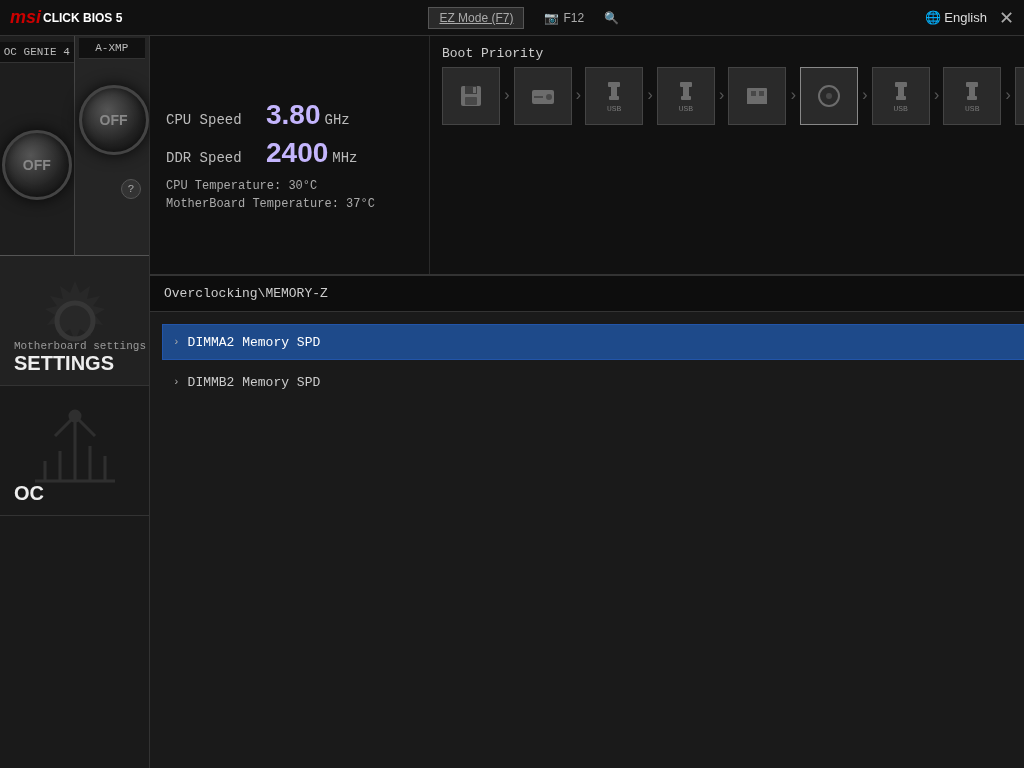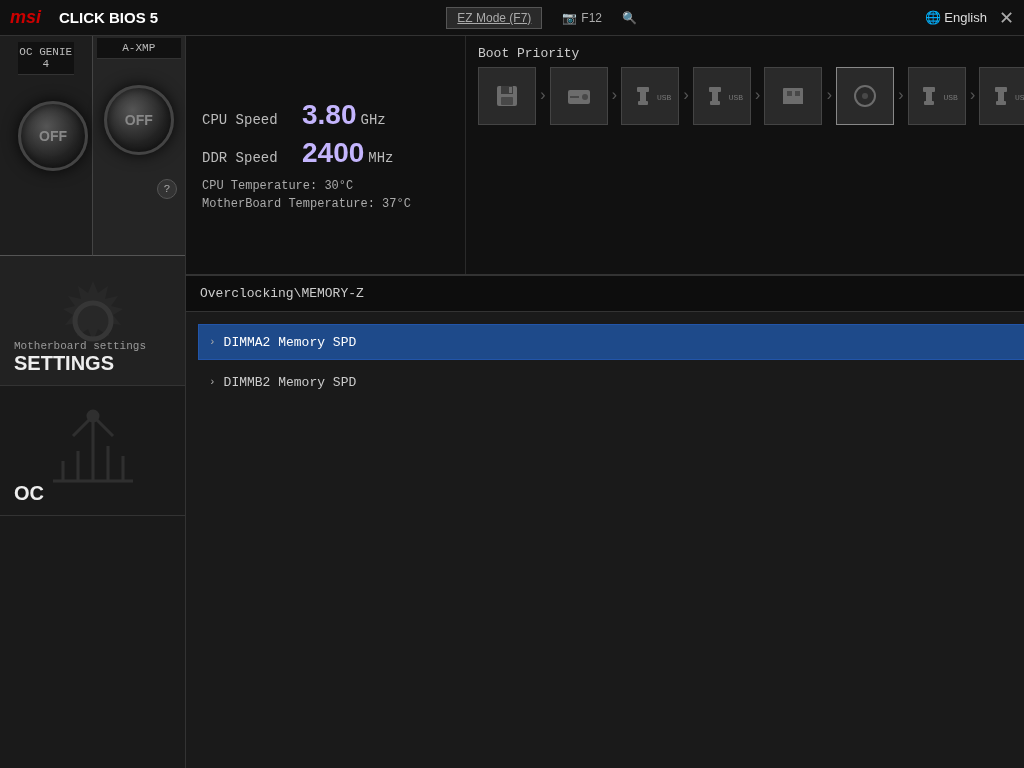--- a/index.html
+++ b/index.html
@@ -28,23 +28,23 @@
     }
     #logo-msi {
       color: #cc0000;
       font-weight: bold;
       font-size: 18px;
       font-style: italic;
       font-family: Arial, sans-serif;
     }
     #logo-click {
       color: #fff;
-      font-size: 15px;
+      font-size: 12px;
       font-weight: bold;
-      margin-left: 18px;
+      margin-left: 2px;
       font-family: Arial, sans-serif;
     }
     #top-center {
       display: flex;
       align-items: center;
       gap: 20px;
     }
     #ez-mode-btn {
       background: #2a2a2a;
       border: 1px solid #555;
@@ -108,21 +108,22 @@
       height: 220px;
     }
     #oc-genie-panel {
       width: 50%;
       background: #1e1e1e;
       border-right: 1px solid #444;
       border-bottom: 1px solid #555;
       display: flex;
       flex-direction: column;
       align-items: center;
-      padding: 6px 18px;
+      padding: 6px 0;
+      gap: 41px;
     }
     #axmp-panel {
       width: 50%;
       background: #252525;
       border-bottom: 1px solid #555;
       display: flex;
       flex-direction: column;
       align-items: center;
       padding: 2px 4px;
     }
@@ -278,21 +279,21 @@
       gap: 2px;
       flex-wrap: nowrap;
       overflow: hidden;
     }
     .boot-device {
       width: 58px;
       height: 58px;
       background: #2a2a2a;
       border: 1px solid #444;
       display: flex;
-      flex-direction: row;
+      flex-direction: column;
       align-items: center;
       justify-content: center;
       font-size: 9px;
       color: #888;
       cursor: pointer;
       flex-shrink: 0;
       position: relative;
     }
     .boot-device svg { opacity: 0.7; }
     .boot-device-label { font-size: 8px; color: #777; margin-top: 2px; }

